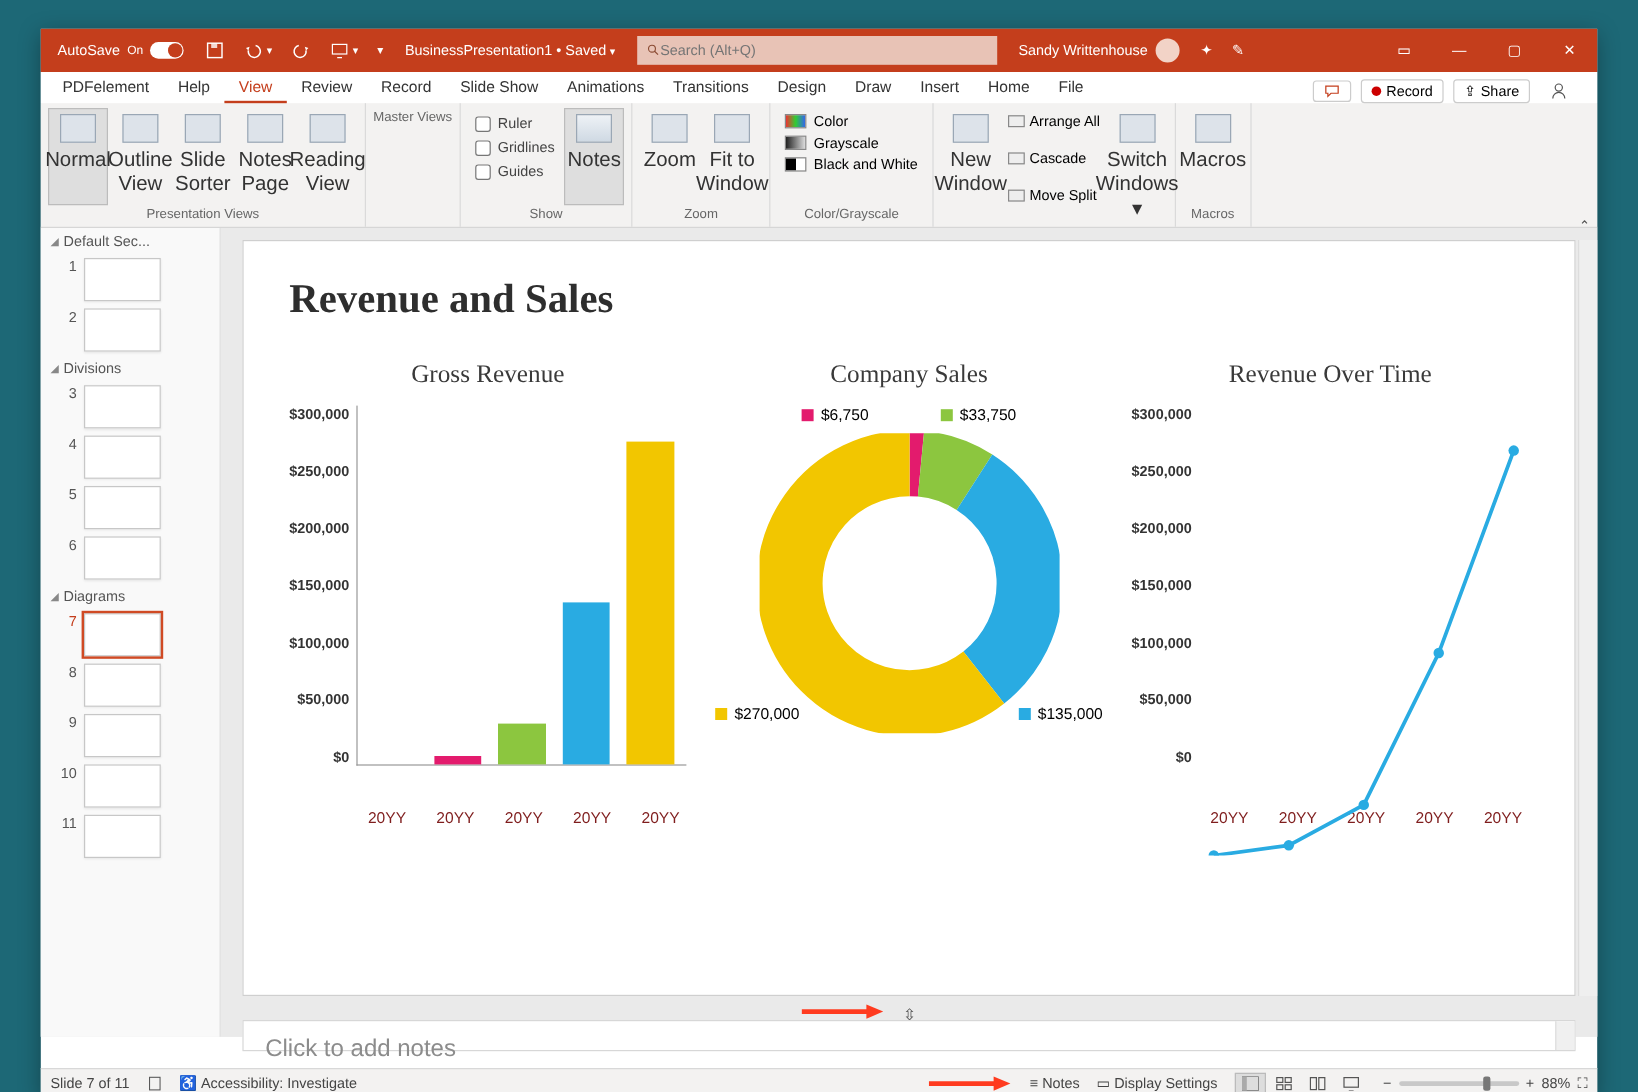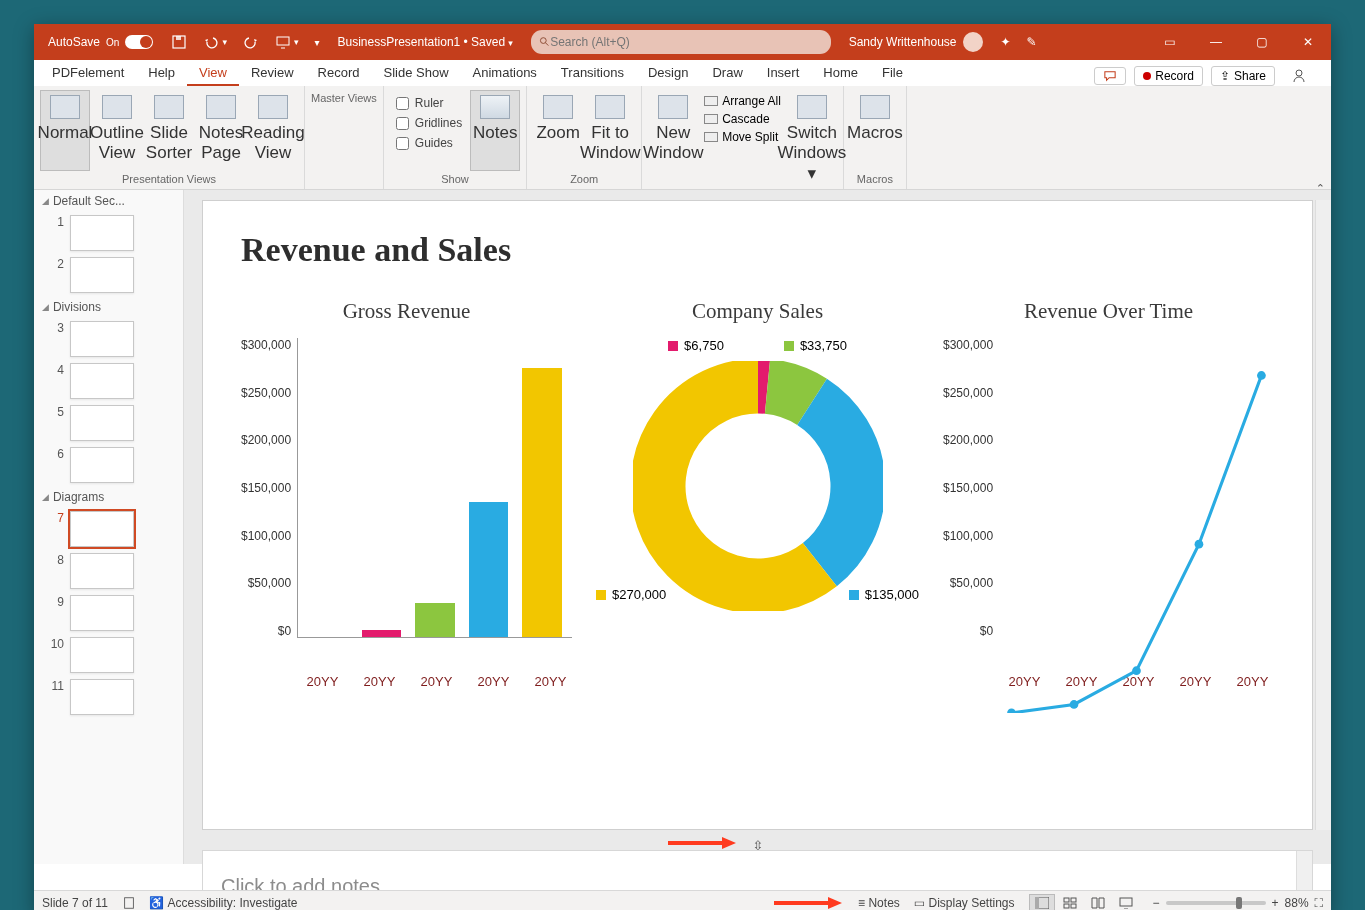--- a/index.html
+++ b/index.html
@@ -7,21 +7,21 @@
   .window { position:absolute; top:24px; left:34px; width:1297px; height:890px; background:#fff; box-shadow:0 4px 18px rgba(0,0,0,.35); }
   
   .titlebar { height:36px; background:#c43e1c; display:flex; align-items:center; color:#fff; font-size:12px; }
   .tb-btn { padding:0 8px; height:100%; display:flex; align-items:center; }
   .autosave { padding:0 10px 0 14px; gap:6px; display:flex; align-items:center; }
   .toggle { width:28px; height:14px; background:#fff; border-radius:8px; position:relative; }
   .toggle::after{content:"";position:absolute;right:1px;top:1px;width:12px;height:12px;border-radius:50%;background:#c43e1c;}
   .tb-icon { width:16px; height:16px; display:inline-block; }
   .tb-caret::after{content:"▾"; font-size:9px; margin-left:3px;}
   .filechunk { flex:0 0 auto; padding:0 10px; }
-  .search { flex:0 0 300px; height:24px; background:#e8c3b6; border-radius:11px; display:flex; align-items:center; padding:0 8px; color:#86452e; margin:0 8px;}
+  .search { flex:0 0 300px; height:24px; background:#e8c3b6; border-radius:0; display:flex; align-items:center; padding:0 8px; color:#86452e; margin:0 8px;}
   .search input { background:transparent; border:none; outline:none; font-size:12px; color:#5a3324; width:100%; }
   .user { padding:0 10px; gap:6px; display:flex; align-items:center;}
   .avatar{width:20px;height:20px;border-radius:50%;background:#f2d3c7;}
   .win-controls { margin-left:auto; display:flex; }
   .win-controls .tb-btn{width:46px;justify-content:center;}
   
   .menutabs { height:26px; display:flex; align-items:flex-end; padding:0 6px; background:#fff; border-bottom:none;}
   .menutabs .mtab { padding:4px 12px 6px; font-size:13px; color:#333; cursor:pointer;}
   .menutabs .mtab.active{ color:#c43e1c; border-bottom:2px solid #c43e1c; padding-bottom:4px;}
   .menu-right{margin-left:auto;display:flex;gap:8px;align-items:center;padding-right:10px;}
@@ -35,21 +35,21 @@
   .bigbtn { width:50px; display:flex; flex-direction:column; align-items:center; justify-content:flex-start; padding:4px 2px; font-size:17px; color:#333; text-align:center; gap:4px; border:1px solid transparent;}
   .bigbtn.active{background:#dedede;border:1px solid #bcbcbc;}
   .bigbtn .ric{width:30px;height:24px;background:#dde3ea;border:1px solid #9aa7b5;}
   .bigbtn .ric.book{background:linear-gradient(#eef2f6,#cfd9e3);}
   .checkcol{display:flex;flex-direction:column;gap:6px;padding:6px 6px 0;font-size:12px;color:#444;}
   .checkcol label{display:flex;gap:6px;align-items:center;}
   .checkcol input{width:13px;height:13px;}
   .colorcol{display:flex;flex-direction:column;gap:4px;padding:4px 6px 0;font-size:12px;}
   .colorcol .row{display:flex;align-items:center;gap:6px;}
   .sw{width:18px;height:12px;border:1px solid #888;}
-  .arrangecol{display:flex;flex-direction:column;gap:4px;padding:4px 4px 0;font-size:12px;}
+  .arrangecol{display:flex;flex-direction:column;gap:17px;padding:4px 4px 0;font-size:12px;}
   .arrangecol .row{display:flex;align-items:center;gap:4px;}
   .miniic{width:14px;height:10px;border:1px solid #888;background:#eee;}
   .ribbon-collapse{position:absolute;right:6px;top:158px;font-size:11px;color:#555;cursor:pointer;}
   
   .mainrow{position:absolute;top:166px;bottom:50px;left:0;right:0;display:flex;background:#eaeaea;}
   .thumbs{width:150px;background:#f9f9f9;border-right:1px solid #ddd;overflow:hidden;font-size:12px;}
   .section-hdr{display:flex;align-items:center;gap:4px;padding:4px 8px;color:#555;}
   .section-hdr::before{content:"◢";font-size:9px;color:#888;}
   .thumb{display:flex;gap:6px;padding:3px 6px 3px 14px;align-items:flex-start;}
   .thumb .num{color:#555;font-size:12px;width:16px;text-align:right;}
@@ -57,21 +57,21 @@
   .thumb.active .mini{outline:2px solid #d04a24;}
   .thumb.active .num{color:#c43e1c;}
   .canvas-area{flex:1;position:relative;background:#eaeaea;}
   .slide{position:absolute;top:10px;left:18px;right:18px;height:630px;background:#fff;border:1px solid #cfcfcf;padding:30px 38px;}
   .slide h1{font:600 34px "Segoe UI";color:#2e2e2e;}
   .charts{display:flex;gap:20px;margin-top:30px;}
   .chart{flex:1;}
   .chart h3{text-align:center;font:400 21px "Segoe UI";color:#3a3a3a;margin-bottom:14px;}
   
   .bar-wrap{display:flex;height:330px;}
-  .ylabels{display:flex;flex-direction:column;justify-content:space-between;align-items:flex-end;font-size:12px;color:#333;padding-right:6px;height:300px;}
+  .ylabels{display:flex;flex-direction:column;justify-content:space-between;align-items:flex-end;font-size:12px;color:#333;padding-right:6px;height:300px;font-weight:bold;}
   .plot{flex:1;position:relative;height:300px;border-left:1px solid #999;border-bottom:1px solid #999;}
   .bars{position:absolute;inset:0;display:flex;align-items:flex-end;gap:14px;padding:0 10px;}
   .bar{flex:1;}
   .xlabels{display:flex;padding-left:60px;gap:14px;margin-top:6px;font-size:13px;color:#7f1d1d;}
   .xlabels span{flex:1;text-align:center;}
   
   .donut-wrap{position:relative;height:330px;}
   .legendrow{display:flex;justify-content:center;gap:60px;font-size:13px;margin-bottom:8px;}
   .lg{display:flex;align-items:center;gap:6px;}
   .lg .sq{width:10px;height:10px;}
@@ -79,21 +79,21 @@
   .donut-bottom{display:flex;justify-content:space-between;font-size:13px;margin-top:-24px;padding:0 4px;}
   
   .line-wrap{display:flex;height:330px;}
   .lplot{flex:1;position:relative;height:300px;}
   .lplot svg{position:absolute;inset:0;}
   
   .divider{position:absolute;left:18px;right:18px;top:648px;height:10px;cursor:ns-resize;}
   .divider .handle{width:10px;height:14px;margin:0 auto;font-size:13px;color:#555;text-align:center;}
   .arrowred{position:absolute;width:70px;height:14px;}
   .arrowred svg{width:100%;height:100%;}
-  .notes{position:absolute;left:18px;right:18px;top:660px;bottom:0;background:#fff;border:1px solid #d7d7d7;padding:24px 18px;color:#8c8c8c;font-size:20px;}
+  .notes{position:absolute;left:18px;right:18px;top:660px;bottom:0;background:#fff;border:1px solid #d7d7d7;padding:12px 18px;color:#8c8c8c;font-size:20px;}
   .notes-scroll{position:absolute;right:0;top:0;bottom:0;width:16px;background:#f0f0f0;border-left:1px solid #ddd;}
   
   .status{position:absolute;left:0;right:0;bottom:0;height:24px;background:#f3f2f1;border-top:1px solid #d8d8d8;display:flex;align-items:center;font-size:12px;color:#444;padding:0 8px;gap:14px;}
   .status .sp{flex:1;}
   .viewbtns{display:flex;gap:2px;}
   .vbtn{width:26px;height:18px;border:1px solid transparent;display:flex;align-items:center;justify-content:center;}
   .vbtn.active{background:#ddd;border-color:#bbb;}
   .zoom{display:flex;align-items:center;gap:6px;}
   .zslider{width:100px;height:4px;background:#c8c8c8;position:relative;border-radius:2px;}
   .zslider .zh{position:absolute;top:-4px;width:6px;height:12px;background:#777;border-radius:2px;}
@@ -251,20 +251,39 @@
           <div class="bigbtn">
             <span class="ric"></span>
             <span>Zoom</span>
           </div>
           <div class="bigbtn">
             <span class="ric"></span>
             <span>Fit to Window</span>
           </div>
         </div>
       <div class="lbl">Zoom</div>
+    </div>
+    <div class="rgroup">
+      <div class="body">
+          <div class="colorcol">
+        <div class="row">
+              <span class="sw" style="background:linear-gradient(90deg,#e33,#3c3,#36e)"></span>
+              <span>Color</span>
+            </div>
+        <div class="row">
+              <span class="sw" style="background:linear-gradient(90deg,#222,#ddd)"></span>
+              <span>Grayscale</span>
+            </div>
+        <div class="row">
+              <span class="sw" style="background:linear-gradient(90deg,#000 50%,#fff 50%)"></span>
+              <span>Black and White</span>
+            </div>
+      </div>
+        </div>
+      <div class="lbl">Color/Grayscale</div>
     </div>
     <div class="rgroup">
       <div class="body">
         <div class="bigbtn">
             <span class="ric"></span>
             <span>New Window</span>
           </div>
         <div class="arrangecol">
           <div class="row">
               <span class="miniic"></span>

